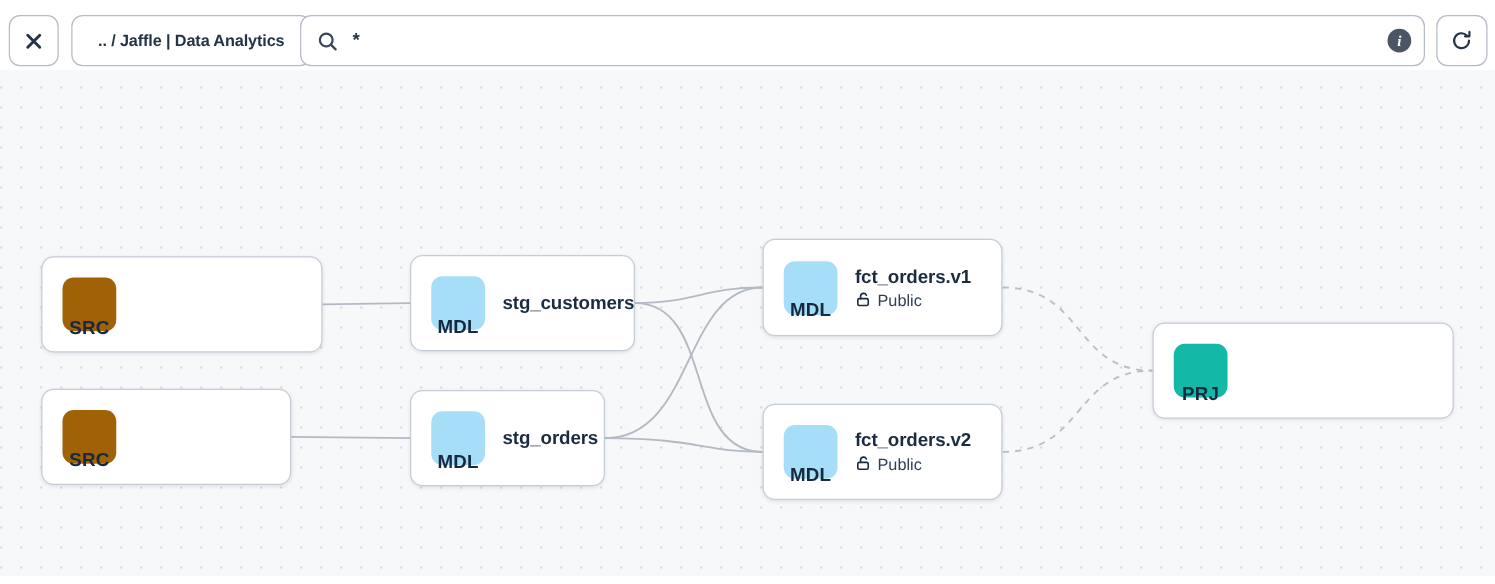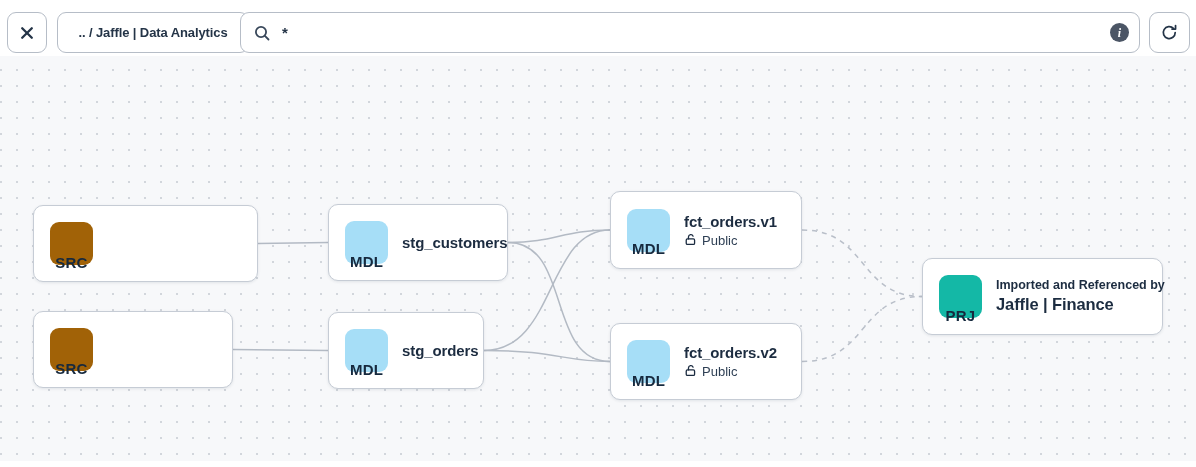--- a/index.html
+++ b/index.html
@@ -179,24 +179,20 @@
 
   <div class="node" style="left:922px; top:258px; width:241px; height:77px;">
     <div class="badge badge-prj">
       <svg width="18" height="18" viewBox="0 0 18 18">
         <rect class="icon-stroke" x="3.2" y="2.8" width="11.6" height="3.8" rx="1"></rect>
         <path class="icon-stroke" d="M4.4 6.6v5.9c0 .9.7 1.6 1.6 1.6h6c.9 0 1.6-.7 1.6-1.6V6.6"></path>
         <path class="icon-stroke" d="M6.8 9.6h4.4"></path>
       </svg>
       <span class="blabel">PRJ</span>
     </div>
-    <div class="ntext">
-      <div class="subtitle">Imported and Referenced by</div>
-      <div class="title big">Jaffle | Finance</div>
-    </div>
   </div>
 
   <div class="toolbar">
     <div class="tbtn close-btn">
       <svg width="16" height="16" viewBox="0 0 16 16">
         <path d="M3.2 3.2 12.8 12.8 M12.8 3.2 3.2 12.8" stroke="#243447" stroke-width="2.3" stroke-linecap="round" fill="none"></path>
       </svg>
     </div>
 
     <div class="tbtn crumb-btn">

